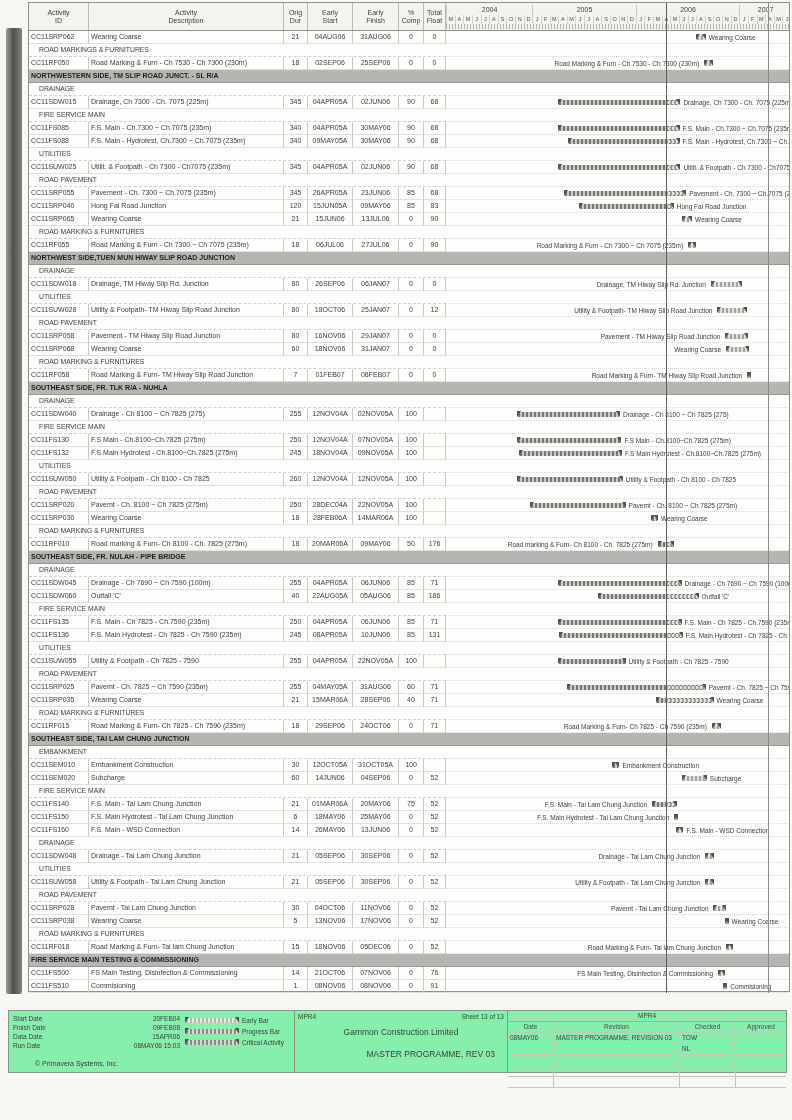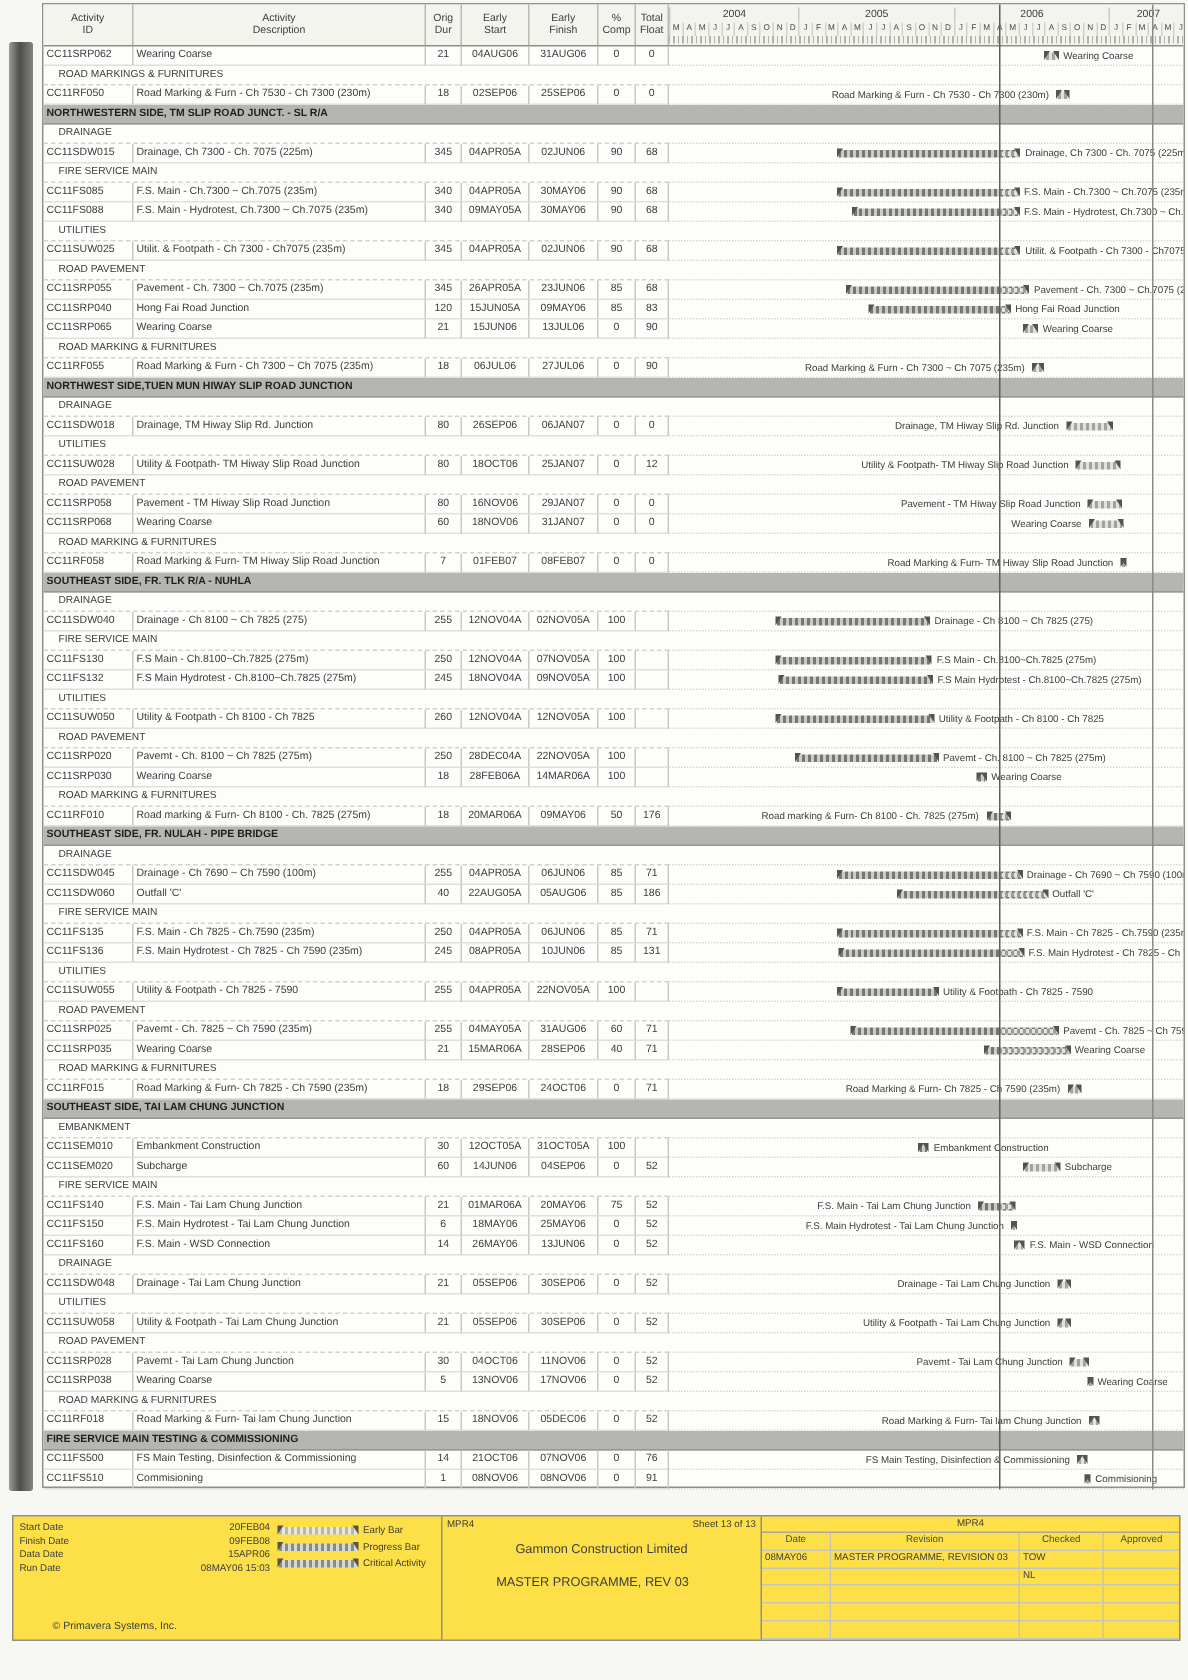--- a/index.html
+++ b/index.html
@@ -49,37 +49,37 @@
   .bar:after{content:"";position:absolute;right:-1px;top:-1px;width:0;height:0;
     border-top:6px solid #54544f;border-left:4px solid transparent}
   .rem{position:absolute;top:1px;height:3px;
     background:repeating-linear-gradient(90deg,#9d9d98 0 2px,#e5e5df 2px 4px)}
   .blab{position:absolute;top:0;font-size:6.5px;line-height:13px;white-space:nowrap;color:#3d3d3d}
   
   #chartlines{position:absolute;left:417px;top:0;width:345px;height:990px;pointer-events:none}
   .vline{position:absolute;top:0;bottom:0;width:1px;background:#5c5c58}
   .vline.edge{background:#8a8a86}
   
-  #footer{position:absolute;left:8px;top:1010px;width:779px;height:84px;
-    border:1px solid #8f8f8b;background:#fde047;display:flex;font-size:6.5px}
+  #footer{position:absolute;left:8px;top:1010px;width:779px;height:63px;
+    border:1px solid #8f8f8b;background:#86efac;display:flex;font-size:6.5px}
   .f-dates{width:175px;padding:3px 4px;position:relative}
   .f-dates .dr{display:flex;justify-content:space-between;line-height:9px}
   .f-copy{position:absolute;left:26px;bottom:5px;font-size:7px;white-space:nowrap}
   .f-legend{width:110px;padding:4px 2px 0 2px}
   .litem{display:flex;align-items:center;height:11px}
   .lsample{width:52px;height:5px;margin-right:4px;position:relative;flex:0 0 52px;
     background:repeating-linear-gradient(90deg,#8a8a85 0 2px,#d8d8d2 2px 4px)}
   .lsample:before{content:"";position:absolute;left:-1px;top:-1px;border-top:6px solid #54544f;border-right:4px solid transparent}
   .lsample:after{content:"";position:absolute;right:-1px;top:-1px;border-top:6px solid #54544f;border-left:4px solid transparent}
   .lsample.light{background:repeating-linear-gradient(90deg,#b7b7b2 0 2px,#e8e8e2 2px 4px)}
   .f-mid{flex:1;position:relative;border-left:1px solid #8f8f8b;border-right:1px solid #8f8f8b}
   .f-code{position:absolute;left:3px;top:2px}
   .f-sheet{position:absolute;right:3px;top:2px}
   .f-company{position:absolute;left:0;right:0;top:16px;text-align:center;font-size:8.5px}
-  .f-title{position:absolute;left:0;right:12px;top:38px;text-align:center;font-size:8.5px}
+  .f-title{position:absolute;left:0;right:12px;top:38px;text-align:right;font-size:8.5px}
   .f-rev{width:278px;display:flex;flex-direction:column}
   .revcode{text-align:center;line-height:10px;border-bottom:1px solid #a9a9a4}
   .revgrid{flex:1;display:grid;grid-template-columns:46px 1fr 56px 50px;grid-auto-rows:1fr}
   .revgrid>div{border-right:1px solid #c5c5c0;border-bottom:1px solid #c5c5c0;
     padding:0 2px;line-height:10px;overflow:hidden;white-space:nowrap}
   .revgrid>div:nth-child(4n){border-right:none}
   .revhead{text-align:center;color:#4a4a46}
 </style>
 </head>
 <body>

